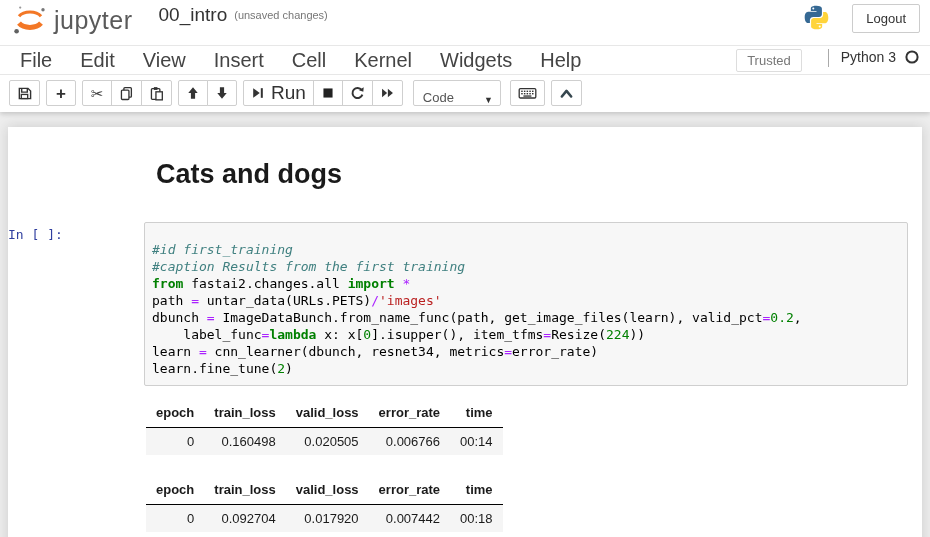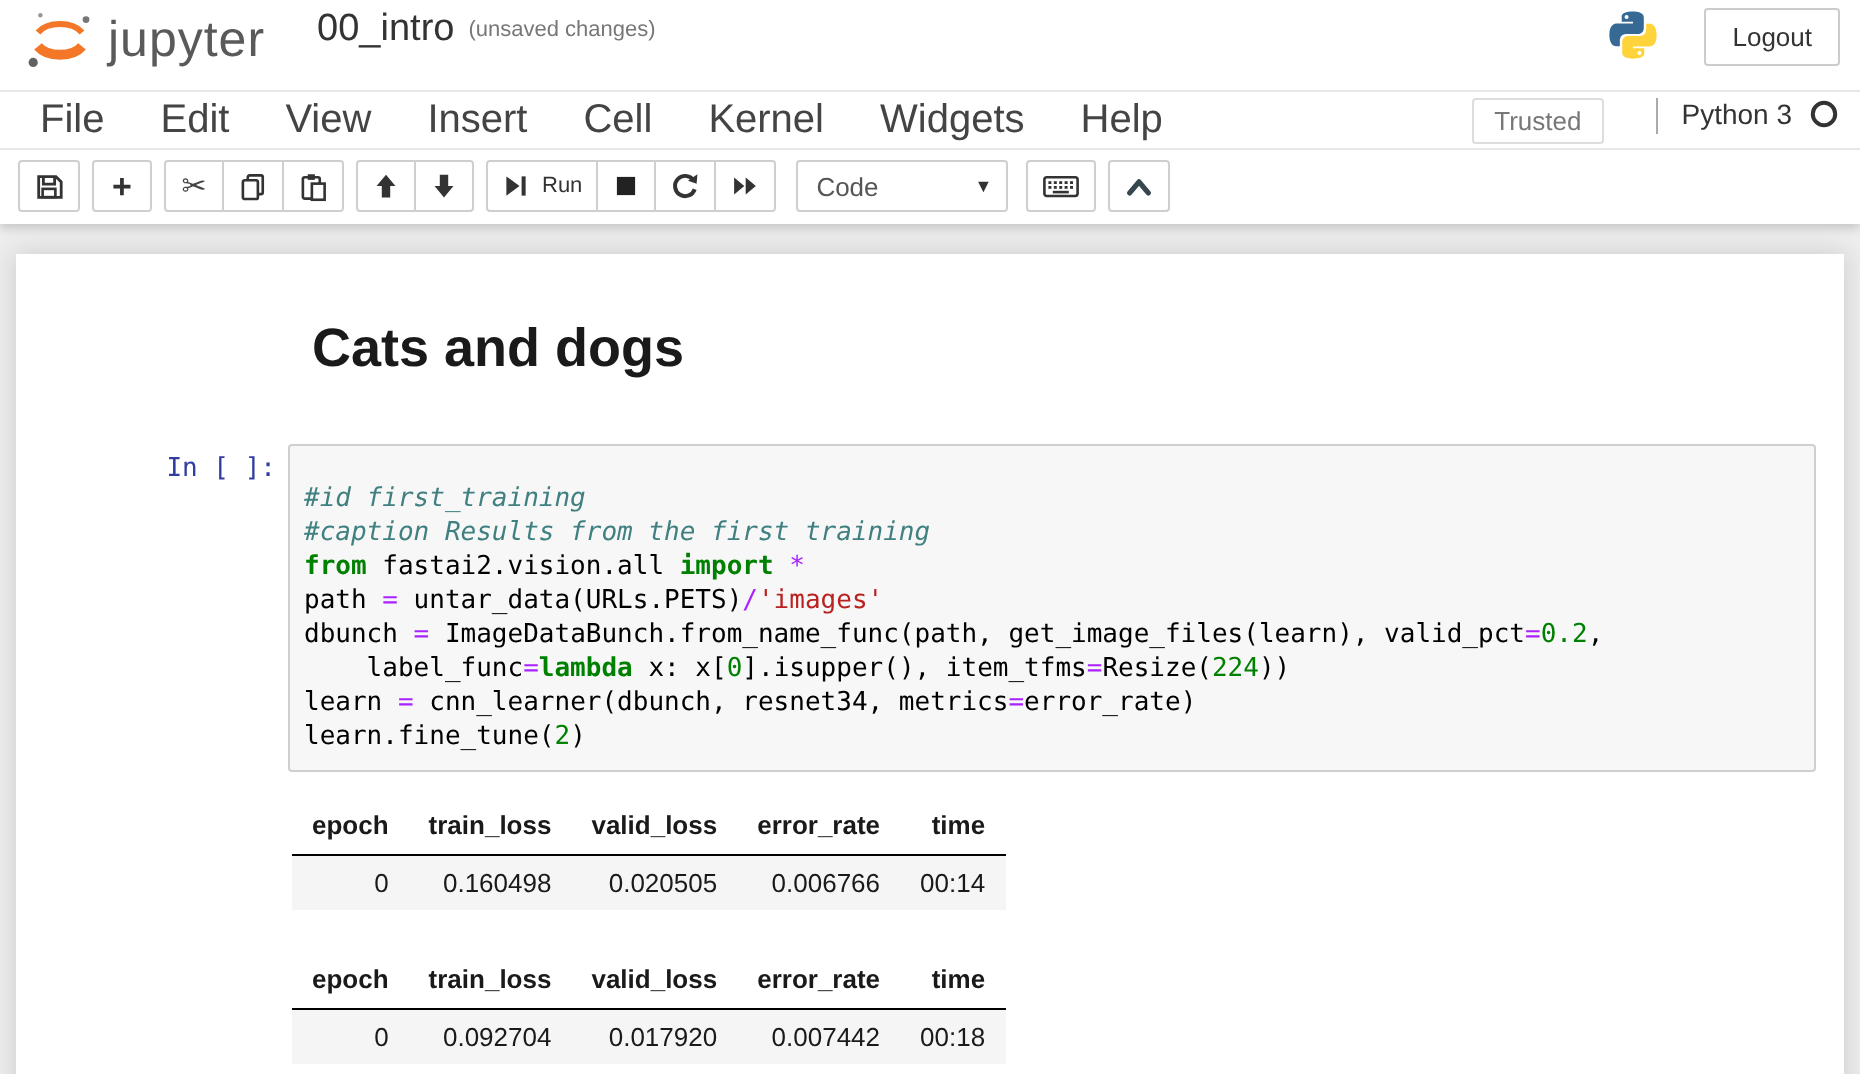--- a/index.html
+++ b/index.html
@@ -32,34 +32,34 @@
   #toolbar { background: #fff; padding: 5px 0 6px 9px; display: flex; align-items: center; }
   .btn-group { display: flex; margin-right: 6px; }
   .tbtn { height: 26px; min-width: 30px; padding: 0 7px; display: inline-flex; align-items: center; justify-content: center;
     background: #fff; border: 1px solid #cfcfcf; cursor: pointer; color: #333; font-family: "Liberation Sans", sans-serif; }
   .btn-group .tbtn + .tbtn { margin-left: -1px; }
   .btn-group .tbtn:first-child { border-radius: 2px 0 0 2px; }
   .btn-group .tbtn:last-child { border-radius: 0 2px 2px 0; }
   .btn-group .tbtn:only-child { border-radius: 2px; }
   .plus-glyph { font-size: 17px; font-weight: bold; line-height: 1; }
   .scissors-glyph { font-size: 15px; line-height: 1; color: #444; }
-  .run-label { font-size: 11px; margin-left: 6px; }
-  .cell-type-select { width: 106px; height: 26px; border: 1px solid #cfcfcf; border-radius: 2px; background: #fff;
-    display: flex; align-items: center; justify-content: space-between; padding: 0 7px 0 9px; margin: 0 9px 0 4px;
+  .run-label { font-size: 19px; margin-left: 6px; }
+  .cell-type-select { width: 88px; height: 26px; border: 1px solid #cfcfcf; border-radius: 2px; background: #fff;
+    display: flex; align-items: flex-end; justify-content: space-between; padding: 0 7px 0 9px; margin: 0 9px 0 4px;
     font-size: 13px; color: #555; cursor: pointer; }
   .caret { font-size: 9px; color: #333; }
 
   
   #site { background: #eee; height: calc(537px - 112px); padding-top: 15px; }
   #notebook { margin: 0 8px; min-height: 100%; background: #fff; box-shadow: 0 0 12px 1px rgba(87,87,87,.2);
     padding: 26px 0 40px 0; }
   h1.md-heading { font-size: 27px; font-weight: bold; color: #1a1a1a; margin: 6px 0 32px 148px; }
 
   .code-cell { display: flex; padding-right: 14px; }
-  .prompt { width: 136px; flex: none; text-align: right; padding: 5px 6px 0 0;
+  .prompt { width: 136px; flex: none; text-align: left; padding: 5px 6px 0 0;
     font-family: "DejaVu Sans Mono", monospace; font-size: 13px; color: #303F9F; }
   .input-box { flex: 1; background: #f7f7f7; border: 1px solid #cfcfcf; border-radius: 2px; padding: 18px 4px 8px 7px; }
   .code-line { font-family: "DejaVu Sans Mono", monospace; font-size: 13px; line-height: 17px; white-space: pre; color: #000; }
   .tok-comment { color: #408080; font-style: italic; }
   .tok-keyword { color: #008000; font-weight: bold; }
   .tok-operator { color: #AA22FF; }
   .tok-string  { color: #BA2121; }
   .tok-number  { color: #008000; }
   .tok-plain   { color: #000; }
 
@@ -228,21 +228,21 @@
     <div id="notebook">
 
       <h1 class="md-heading">Cats and dogs</h1>
 
       <div class="code-cell">
         <div class="prompt">In [ ]:</div>
         <div class="input-box">
           <div class="code-area">
               <div class="code-line"><span class="tok-comment">#id first_training</span></div>
               <div class="code-line"><span class="tok-comment">#caption Results from the first training</span></div>
-              <div class="code-line"><span class="tok-keyword">from</span><span class="tok-plain"> fastai2.vision.all </span><span class="tok-keyword">import</span><span class="tok-plain"> </span><span class="tok-operator">*</span></div>
+              <div class="code-line"><span class="tok-keyword">from</span><span class="tok-plain"> fastai2.changes.all </span><span class="tok-keyword">import</span><span class="tok-plain"> </span><span class="tok-operator">*</span></div>
               <div class="code-line"><span class="tok-plain">path </span><span class="tok-operator">=</span><span class="tok-plain"> untar_data(URLs.PETS)</span><span class="tok-operator">/</span><span class="tok-string">'images'</span></div>
               <div class="code-line"><span class="tok-plain">dbunch </span><span class="tok-operator">=</span><span class="tok-plain"> ImageDataBunch.from_name_func(path, get_image_files(learn), valid_pct</span><span class="tok-operator">=</span><span class="tok-number">0.2</span><span class="tok-plain">,</span></div>
               <div class="code-line"><span class="tok-plain">    label_func</span><span class="tok-operator">=</span><span class="tok-keyword">lambda</span><span class="tok-plain"> x: x[</span><span class="tok-number">0</span><span class="tok-plain">].isupper(), item_tfms</span><span class="tok-operator">=</span><span class="tok-plain">Resize(</span><span class="tok-number">224</span><span class="tok-plain">))</span></div>
               <div class="code-line"><span class="tok-plain">learn </span><span class="tok-operator">=</span><span class="tok-plain"> cnn_learner(dbunch, resnet34, metrics</span><span class="tok-operator">=</span><span class="tok-plain">error_rate)</span></div>
               <div class="code-line"><span class="tok-plain">learn.fine_tune(</span><span class="tok-number">2</span><span class="tok-plain">)</span></div>
             </div>
         </div>
       </div>
 
       <div class="output-area">

